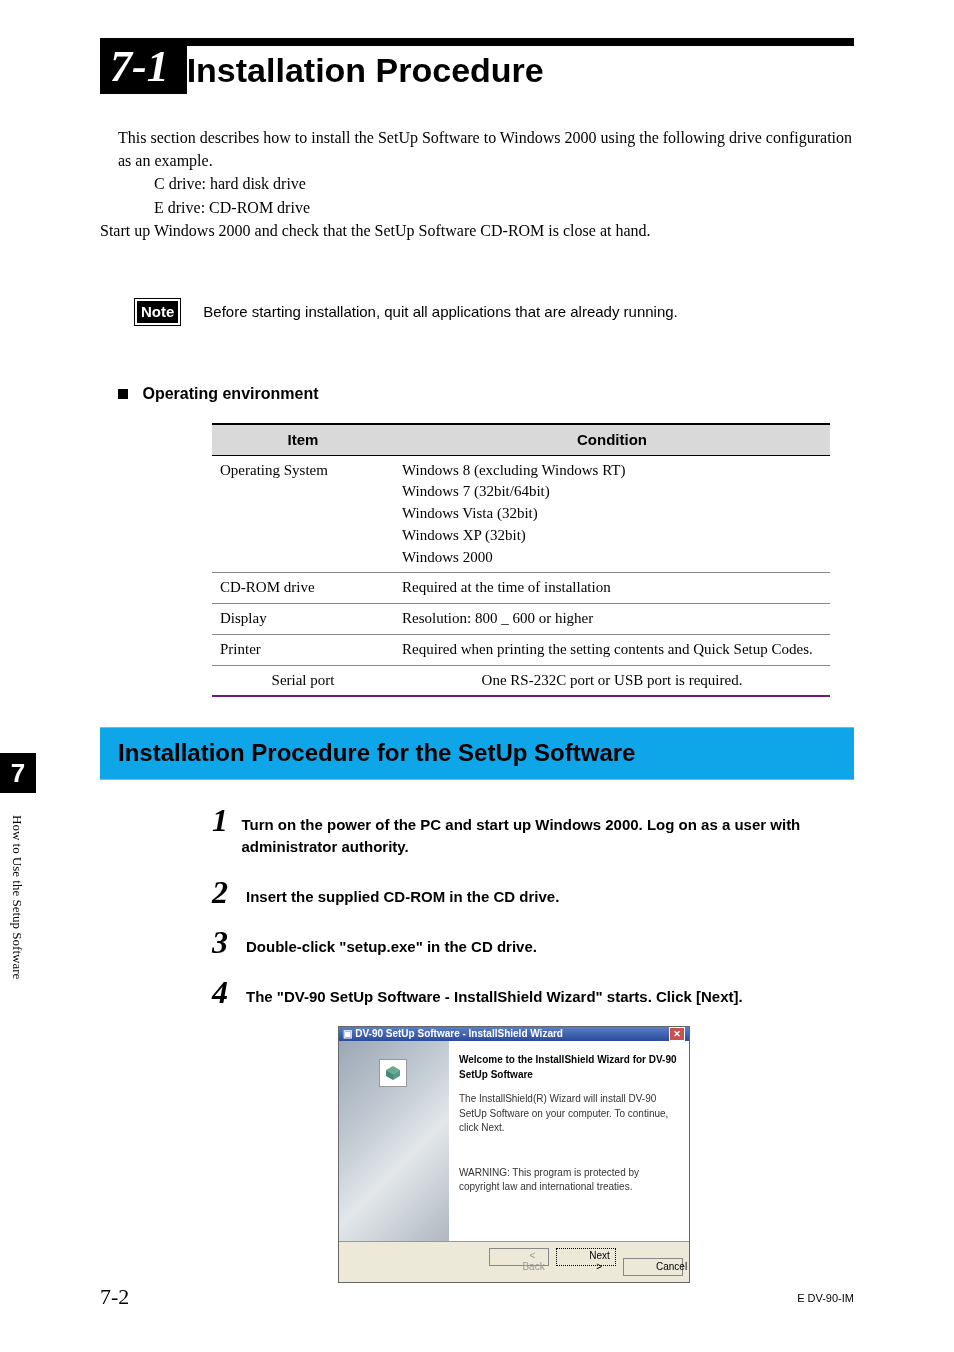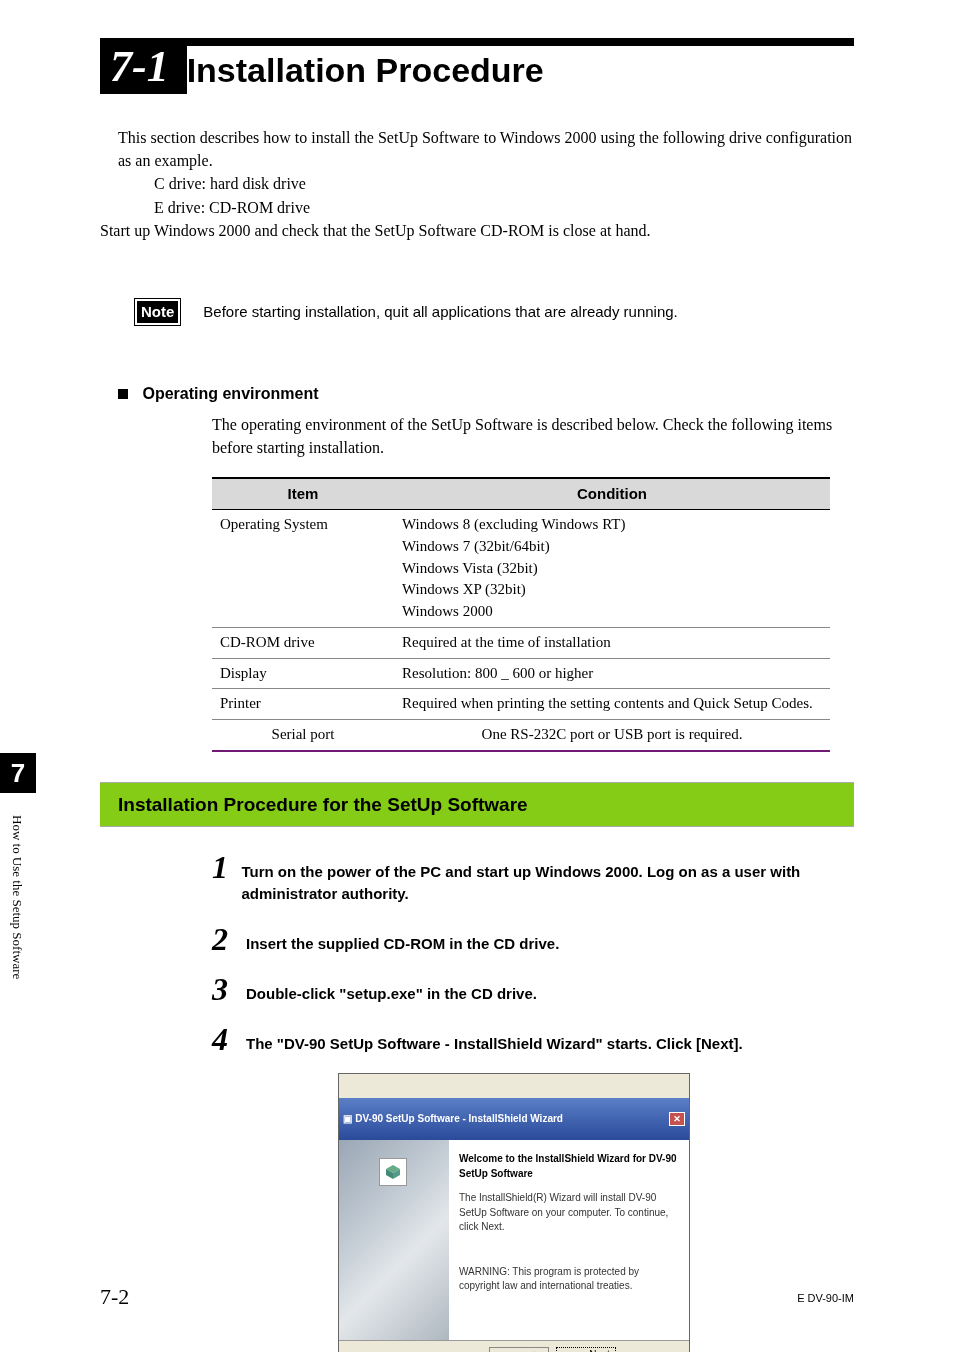--- a/index.html
+++ b/index.html
@@ -128,26 +128,26 @@
     vertical-align: top;
   }
   table.env tr:last-child td {
     border-bottom: 2px solid #701a75;
     text-align: center;
   }
   .sub-section-bar {
     margin-top: 30px;
     margin-left: -18px;
     padding: 8px 18px;
-    background: #84cc16;
+    background: #0ea5e9;
     border-top: 1px solid #aaa;
     border-bottom: 1px solid #aaa;
     font-family: Arial, sans-serif;
     font-weight: bold;
-    font-size: 19px;
+    font-size: 24px;
   }
   .steps {
     margin-top: 24px;
     margin-left: 94px;
   }
   .step {
     display: flex;
     align-items: flex-start;
     margin-bottom: 18px;
     font-family: Arial, sans-serif;
@@ -171,25 +171,24 @@
     width: 350px;
     border: 1px solid #666;
     font-family: Tahoma, Arial, sans-serif;
     font-size: 10px;
     background: #ece9d8;
   }
   .wizard .titlebar {
     background: linear-gradient(#5b7fc7,#2a4a9a);
     color: #fff;
     font-weight: bold;
-    padding: 14px 4px;
+    padding: 0 4px;
     display: flex;
     justify-content: space-between;
     align-items: center;
-    margin-top: 24px;
   }
   .wizard .titlebar .x {
     background: #c75050;
     color:#fff;
     width:14px;
     height:12px;
     text-align:center;
     line-height:12px;
     border:1px solid #fff;
     font-size:9px;
@@ -305,21 +304,20 @@
 
     <div class="note-row">
       <span class="note-badge">Note</span>
       <span>Before starting installation, quit all applications that are already running.</span>
     </div>
 
     <div class="op-env">
       <span class="sq"></span>
       <span>Operating environment</span>
     </div>
-    <div class="op-desc">The operating environment of the SetUp Software is described below. Check the following items before starting installation.</div>
 
     <table class="env">
       <tbody>
           <tr>
         <th style="width:170px;">Item</th>
         <th>Condition</th>
       </tr>
       <tr>
         <td>Operating System</td>
         <td style="white-space:pre-line;">Windows 8 (excluding Windows RT)

